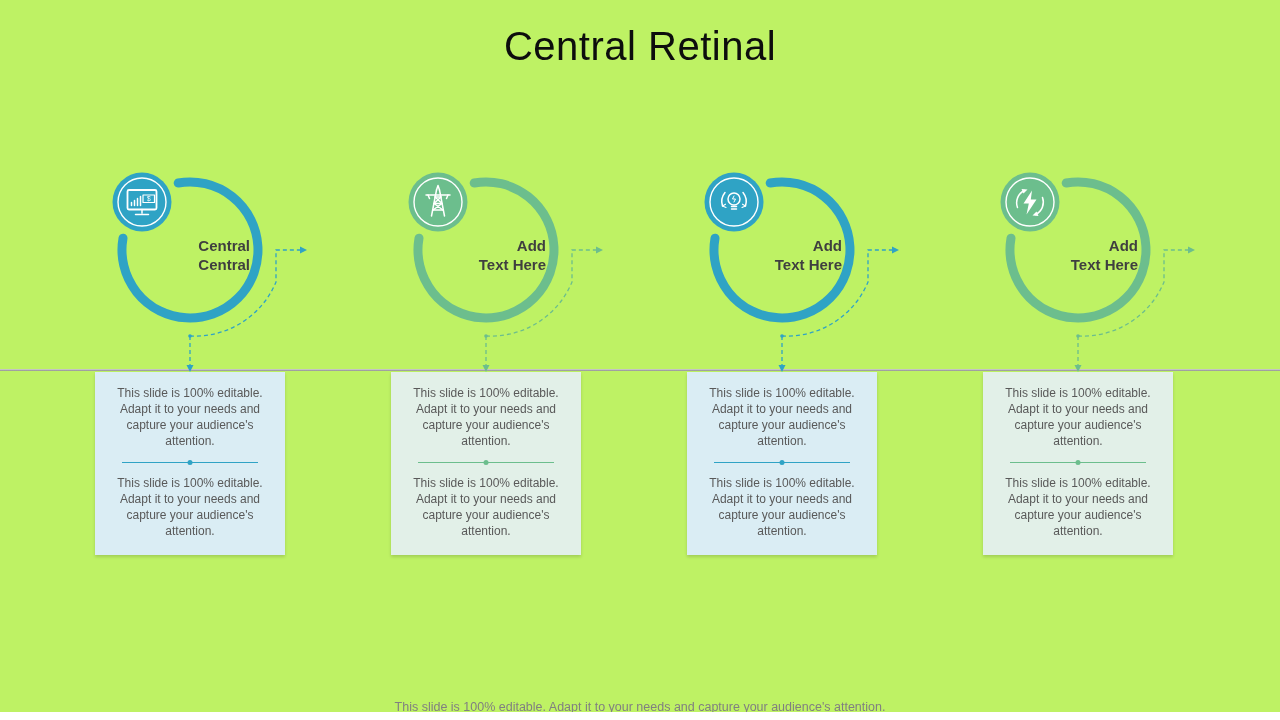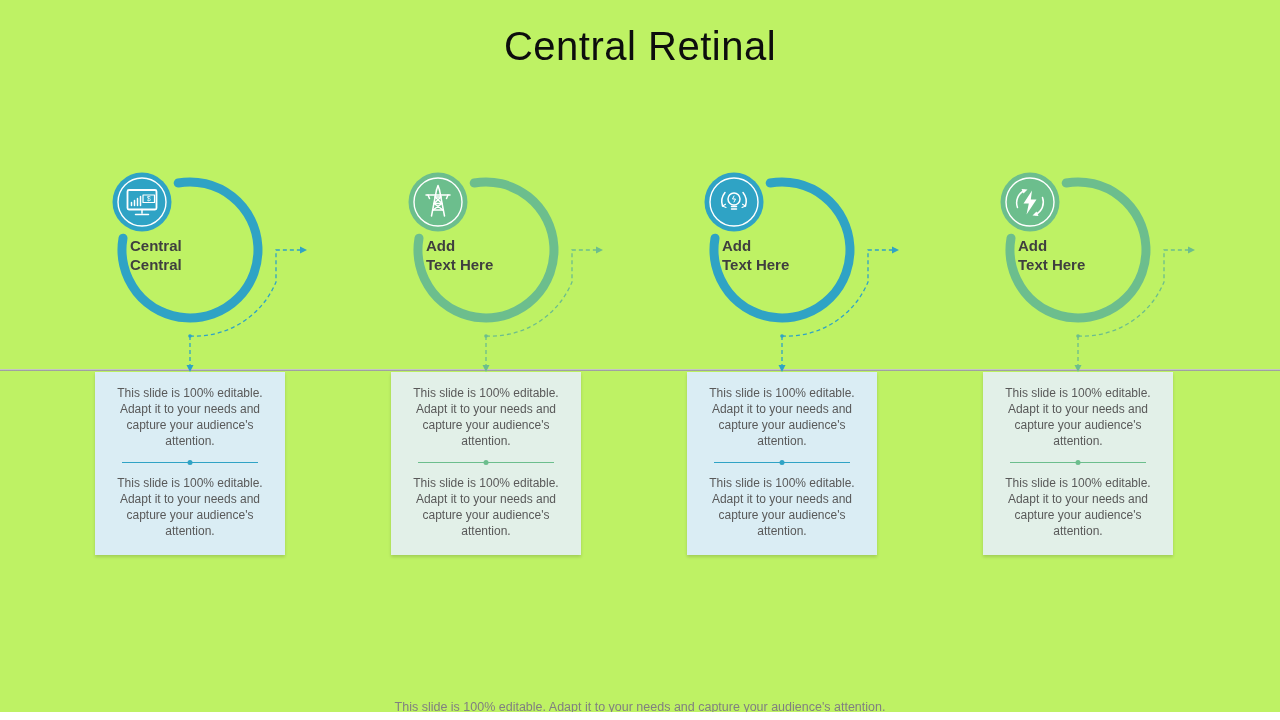--- a/index.html
+++ b/index.html
@@ -18,21 +18,21 @@
   .group{position:absolute;top:0;left:0;width:0;height:0;}
   .theme-teal{--c:var(--teal,#2fa3c5);--box:var(--teal-box-bg,#daedf4);}
   .theme-green{--c:var(--green,#6cbe8d);--box:var(--green-box-bg,#e2f0e8);}
   .gfx{position:absolute;top:140px;width:240px;height:240px;overflow:visible;}
   .ring{stroke:var(--c);stroke-width:9;fill:none;stroke-linecap:round;}
   .badge{fill:var(--c);}
   .badge-ring{fill:none;stroke:#ffffff;stroke-width:1.4;}
   .dash{fill:none;stroke:var(--c);stroke-width:1.3;stroke-dasharray:4 3;}
   .tip{fill:var(--c);}
   .circle-label{
-    position:absolute;top:236px;width:120px;text-align:left;
+    position:absolute;top:236px;width:120px;text-align:right;
     font-size:15px;line-height:19px;font-weight:700;color:var(--label-text,#3f3f3f);
   }
   .textbox{
     position:absolute;top:372px;width:190px;height:183px;background:var(--box);
     box-shadow:0 2px 3px rgba(0,0,0,0.15);box-sizing:border-box;padding:13px 9px 0 9px;
   }
   .textbox p{
     margin:0;font-size:12px;line-height:16px;color:var(--body-text,#595959);text-align:center;
   }
   .divider{

